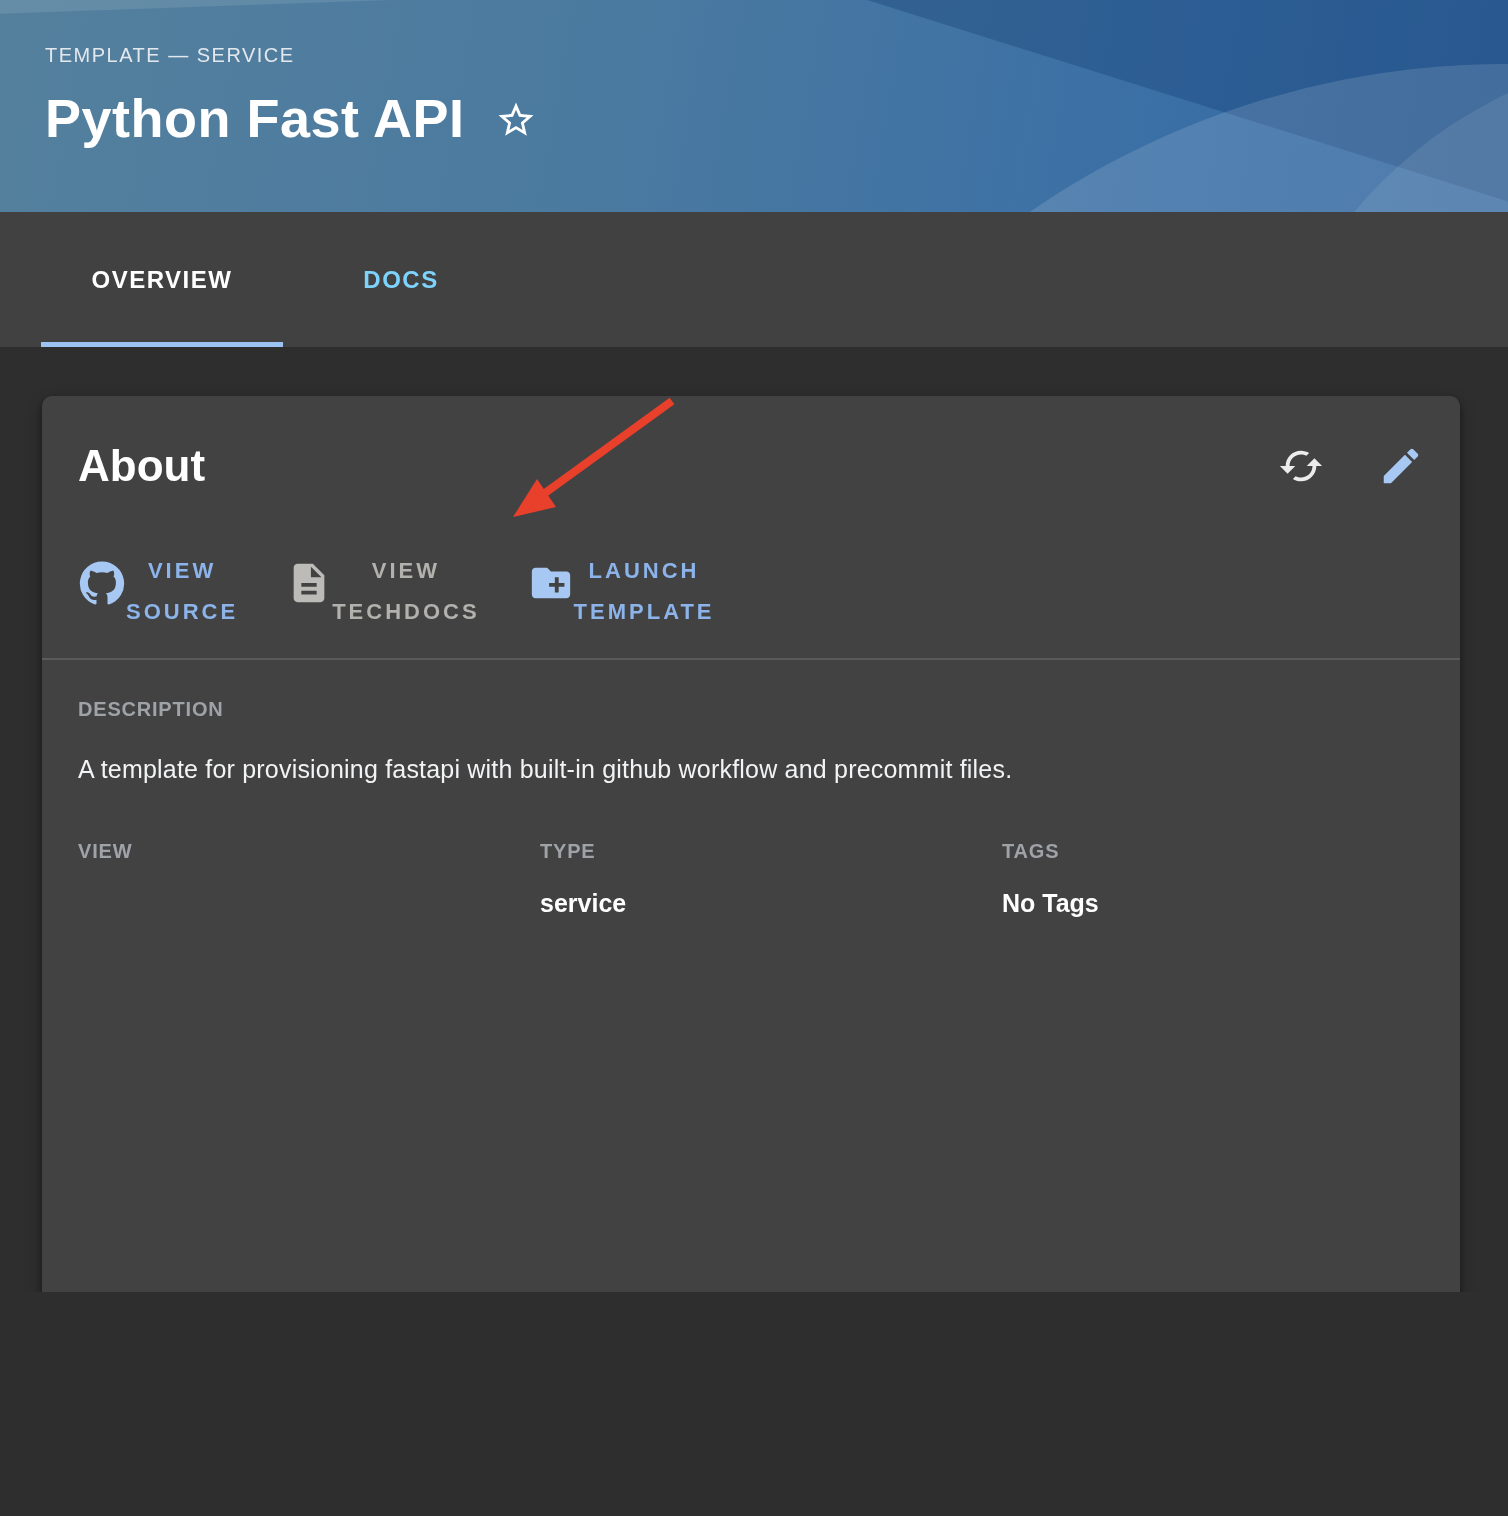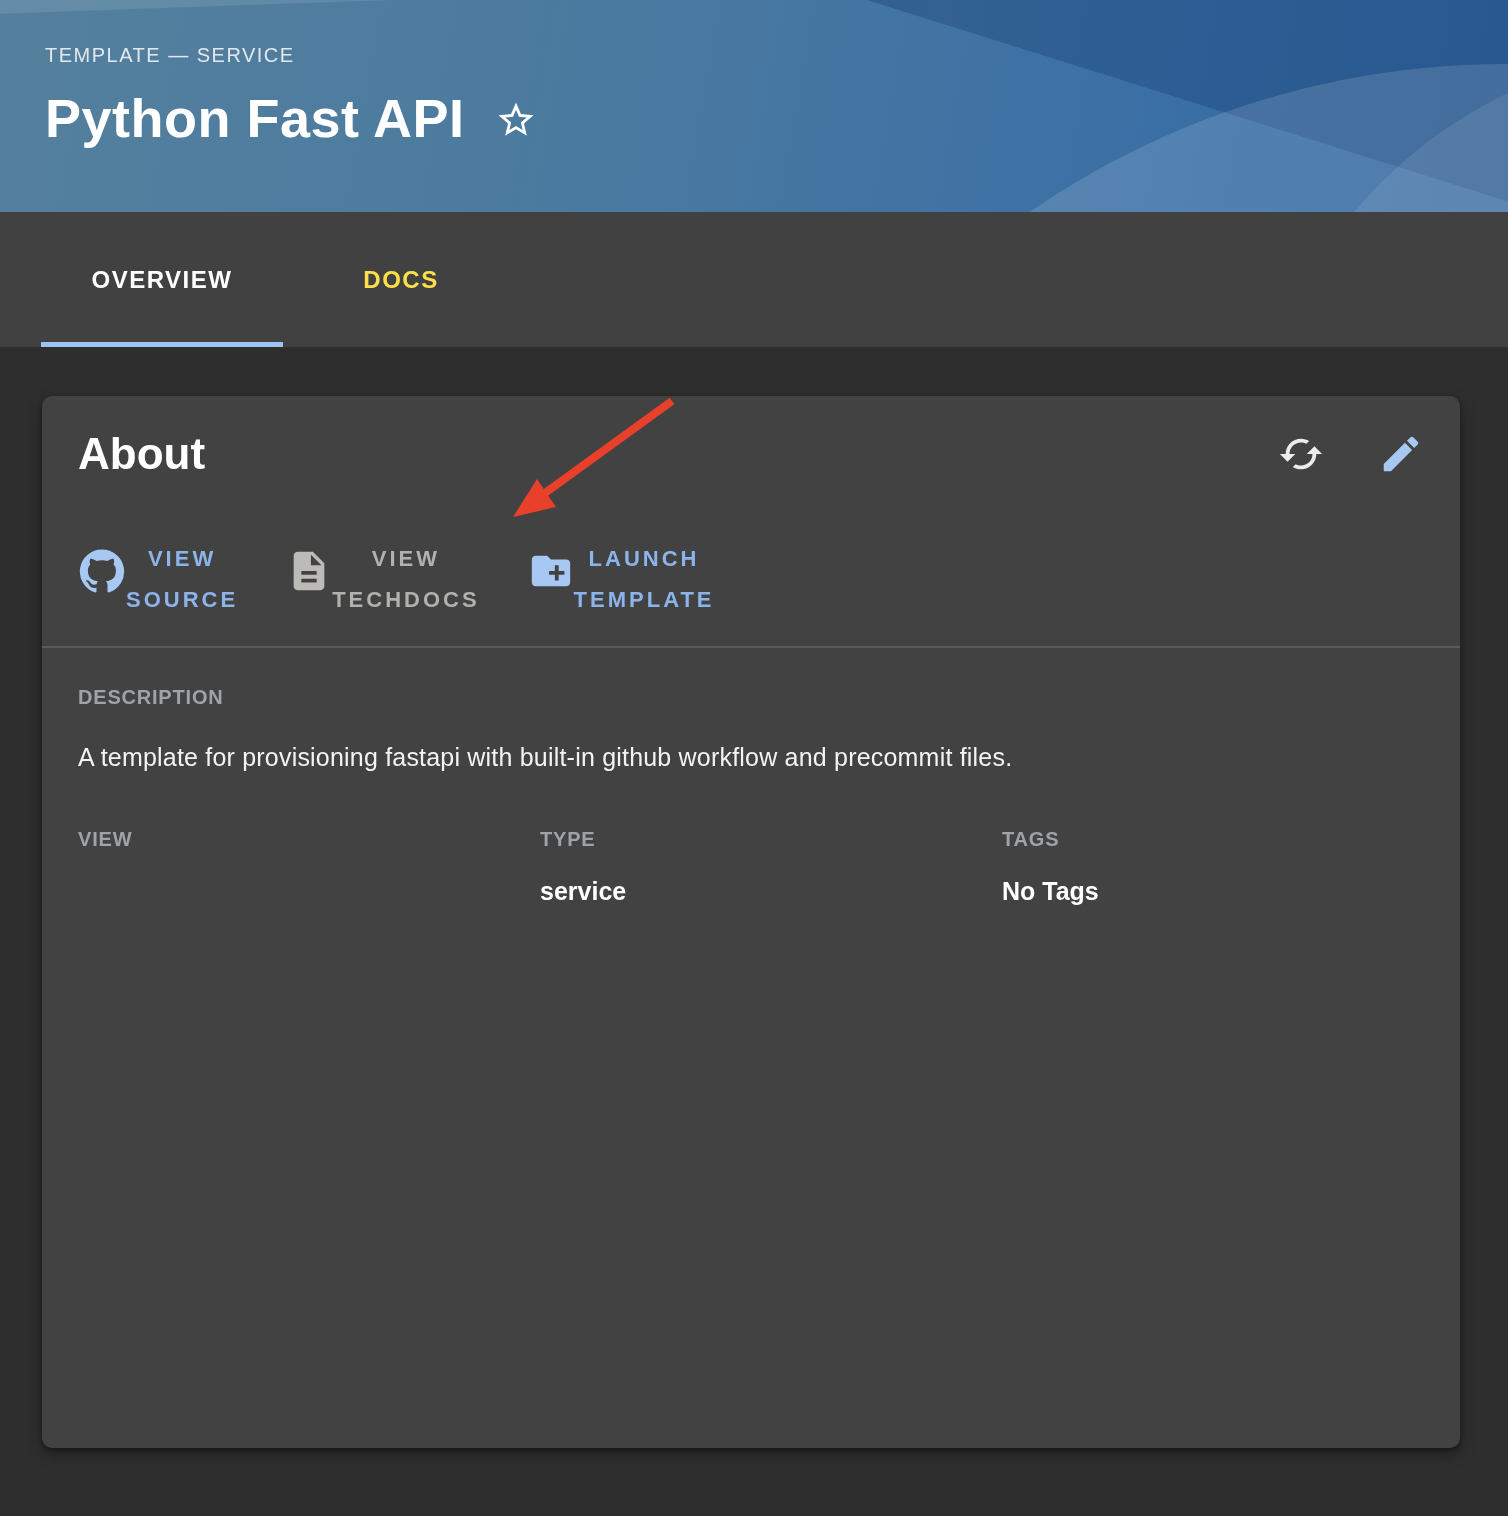--- a/index.html
+++ b/index.html
@@ -1,46 +1,46 @@
 <!DOCTYPE html>
 <html><head>
 <meta charset="utf-8">
 <style>
   * { margin:0; padding:0; box-sizing:border-box; }
   html,body { background:#2e2e2e; }
   body { font-family:"Liberation Sans", sans-serif; -webkit-font-smoothing:antialiased; }
-  .page { position:relative; width:1508px; height:1516px; overflow:hidden; background:#2e2e2e; }
+  .page { position:relative; width:1508px; height:1292px; overflow:hidden; background:#2e2e2e; }
 
   
   .header { position:relative; height:212px; overflow:hidden;
     background:linear-gradient(100deg,#54809d 0%,#4b7aa0 40%,#3a6fa6 78%,#33679f 100%); }
   .hdr-layer { position:absolute; pointer-events:none; }
   .hdr-topband { inset:0; background:rgba(255,255,255,0.10); clip-path:polygon(0 0, 26% 0, 0 6.5%); }
   .hdr-wedge  { inset:0; background:rgba(13,54,105,0.30); clip-path:polygon(57.5% 0, 100% 0, 100% 95%); }
   .hdr-swoosh1 { left:668px; top:64px; width:1674px; height:1674px; border-radius:50%; background:rgba(255,255,255,0.13); }
   .hdr-swoosh2 { left:1250px; top:50px; width:900px; height:900px; border-radius:50%; background:rgba(255,255,255,0.09); }
   .eyebrow { position:absolute; left:45px; top:44px; font-size:20px; letter-spacing:1.5px; color:#e3e8ee; }
   .title-row { position:absolute; left:45px; top:86px; display:flex; align-items:center; gap:30px; }
   .title { color:#ffffff; font-size:54px; font-weight:700; letter-spacing:0.5px; line-height:64px; }
   .star-btn { background:none; border:none; cursor:pointer; display:flex; align-items:center; padding:0; margin-top:4px; }
   .star-btn svg { width:42px; height:42px; fill:#ffffff; }
 
   
   .tabbar { position:relative; height:135px; background:#414141;padding-left:39px; }
   .tab { position:absolute; top:0; height:100%; display:flex; align-items:center; justify-content:center;
-    font-size:24px; font-weight:700; letter-spacing:1.5px; color:#fde047; cursor:pointer; }
+    font-size:24px; font-weight:700; letter-spacing:1.5px; color:#7dd3fc; cursor:pointer; }
   .tab.active { color:#ffffff; }
   .tab-overview { left:41px; width:242px; }
   .tab-docs { left:331px; width:140px; }
   .tab-indicator { position:absolute; left:41px; bottom:0; width:242px; height:5px; background:#9dc3f3; }
 
   
   .main { padding:49px 48px 0 42px; }
   .card { position:relative; width:1418px; height:1052px; background:#424242; border-radius:10px;
-    padding:0 36px; box-shadow:0 3px 5px rgba(0,0,0,0.35), 0 6px 16px rgba(0,0,0,0.28); }
+    padding:12px 36px; box-shadow:0 3px 5px rgba(0,0,0,0.35), 0 6px 16px rgba(0,0,0,0.28); }
   .card-head { display:flex; align-items:center; justify-content:space-between; padding-top:30px; height:86px; }
   .card-title { color:#ffffff; font-size:44px; font-weight:700; }
   .card-actions { display:flex; align-items:center; gap:54px; }
   .icon-btn { background:none; border:none; cursor:pointer; width:46px; height:46px; display:flex; align-items:center; justify-content:center; padding:0; }
   .icon-btn svg { width:46px; height:46px; }
   .refresh-btn svg { fill:#ececec; }
   .edit-btn svg { fill:#a6c8f2; }
 
   .quick-actions { display:flex; gap:48px; margin-top:40px; }
   .qa { display:flex; flex-direction:row; align-items:center; min-width:118px; text-decoration:none; cursor:pointer; background:none; border:none; padding:0; }

